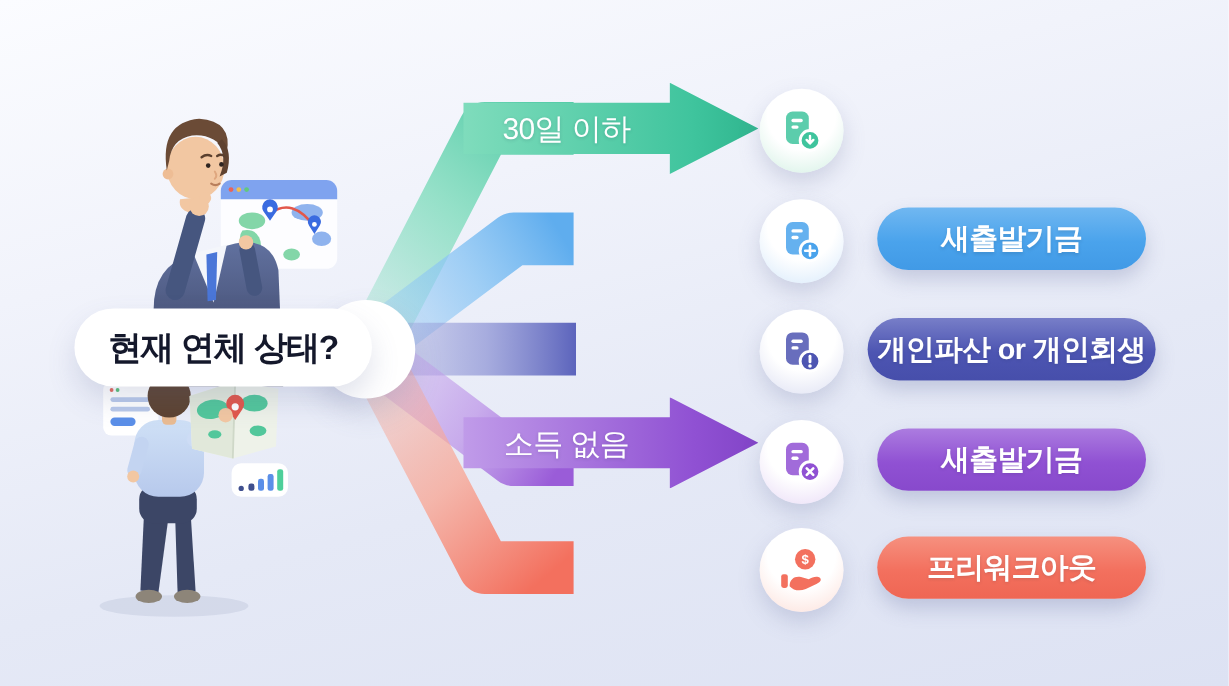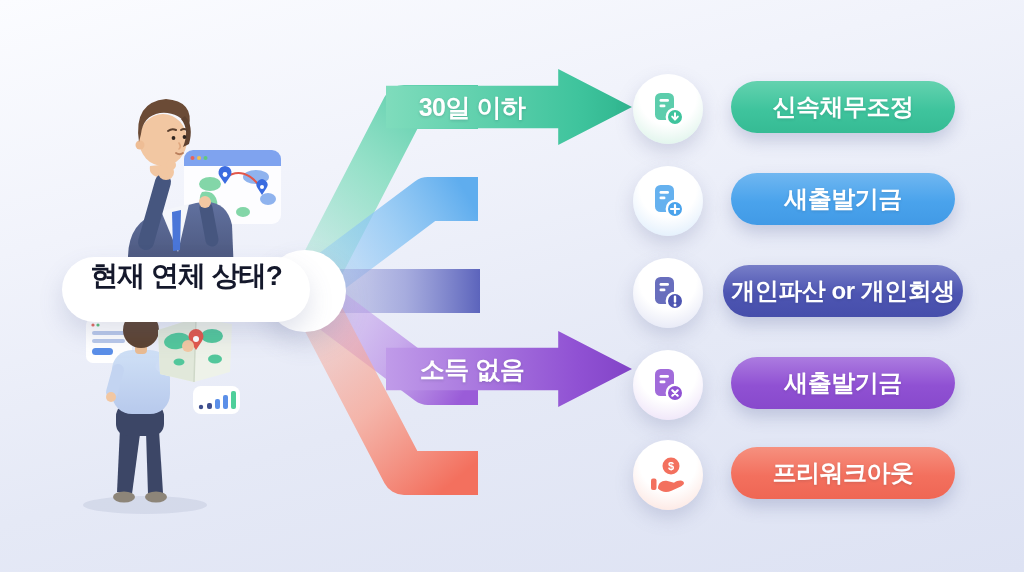--- a/index.html
+++ b/index.html
@@ -19,21 +19,21 @@
 
   
   .arrow{
     position:absolute;left:386px;width:246px;height:76px;
     background:linear-gradient(90deg,var(--light) 0%,var(--main) 78%,var(--dark) 100%);
     clip-path:polygon(0% 22%,70% 22%,70% 0%,100% 50%,70% 100%,70% 78%,0% 78%);
   }
   .arrow-label{
     position:absolute;left:0;top:0;width:70%;height:100%;
     display:flex;align-items:center;justify-content:center;
-    color:#ffffff;font-size:25px;font-weight:700;letter-spacing:-0.5px;
+    color:#ffffff;font-size:25px;font-weight:400;letter-spacing:-0.5px;
     text-shadow:0 1px 3px rgba(20,40,60,.18);
   }
 
   
   .icon-circle{
     position:absolute;left:633px;width:70px;height:70px;border-radius:50%;
     background:radial-gradient(circle at 50% 32%,#ffffff 48%,var(--pale) 100%);
     box-shadow:0 8px 18px rgba(110,120,165,.25);
     display:flex;align-items:center;justify-content:center;
     color:var(--main);
@@ -54,21 +54,21 @@
   }
 
   
   .bubble-knob{
     position:absolute;left:264px;top:250px;width:82px;height:82px;border-radius:50%;
     background:#ffffff;box-shadow:0 12px 24px rgba(90,100,150,.20);
   }
   .bubble-pill{
     position:absolute;left:62px;top:257px;width:248px;height:65px;border-radius:33px;
     background:#ffffff;box-shadow:0 12px 24px rgba(90,100,150,.18);
-    display:flex;justify-content:center;
+    display:flex;align-items:center;justify-content:center;
   }
   .bubble-label{
     color:#14182b;font-size:28px;font-weight:800;letter-spacing:-1px;white-space:nowrap;
   }
 </style>
 </head>
 <body>
 
 <div class="stage">
 
@@ -219,23 +219,20 @@
   </div>
   <div class="icon-circle c0" style="top:74px">
     <svg width="44" height="44" viewBox="0 0 44 44">
       <rect x="9" y="6" width="19" height="27" rx="5.5" fill="currentColor" opacity="0.85"></rect>
       <rect x="13.5" y="12" width="9.5" height="2.8" rx="1.4" fill="#ffffff"></rect>
       <rect x="13.5" y="17.5" width="6" height="2.8" rx="1.4" fill="#ffffff"></rect>
       <circle cx="29" cy="30" r="8.2" fill="currentColor" stroke="#ffffff" stroke-width="2.4"></circle>
       <path d="M29 26.2 v6 M26.2 29.6 l2.8 3 2.8 -3" fill="none" stroke="#ffffff" stroke-width="2" stroke-linecap="round" stroke-linejoin="round"></path>
     </svg>
   </div>
-  <div class="pill c0" style="top:81px">
-    <span class="pill-label">신속채무조정</span>
-  </div>
 
   <div class="icon-circle c1" style="top:166px">
     <svg width="44" height="44" viewBox="0 0 44 44">
       <rect x="9" y="6" width="19" height="27" rx="5.5" fill="currentColor" opacity="0.85"></rect>
       <rect x="13.5" y="12" width="9.5" height="2.8" rx="1.4" fill="#ffffff"></rect>
       <rect x="13.5" y="17.5" width="6" height="2.8" rx="1.4" fill="#ffffff"></rect>
       <circle cx="29" cy="30" r="8.2" fill="currentColor" stroke="#ffffff" stroke-width="2.4"></circle>
       <path d="M29 26 v8 M25 30 h8" fill="none" stroke="#ffffff" stroke-width="2.2" stroke-linecap="round"></path>
     </svg>
   </div>

